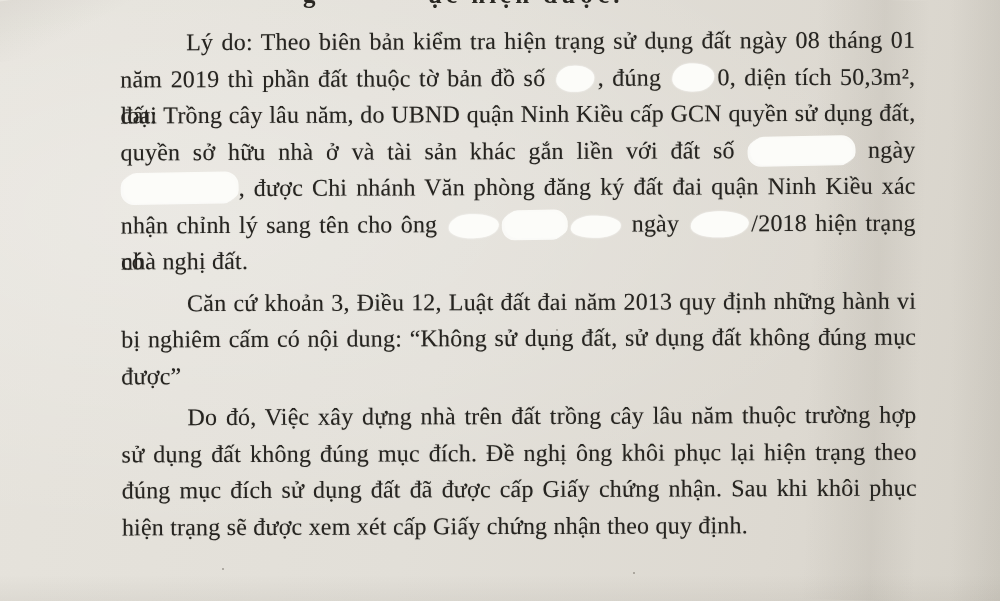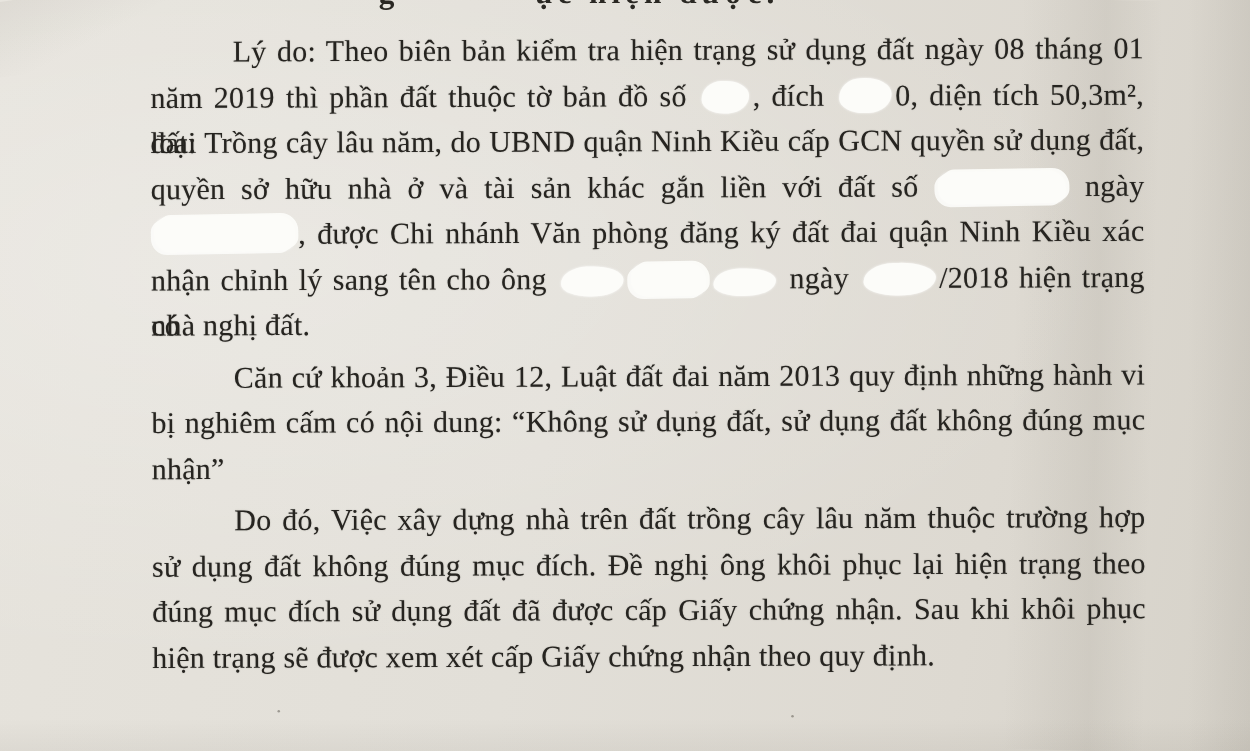--- a/index.html
+++ b/index.html
@@ -88,26 +88,26 @@
 
 <div class="top-clip" id="top-frag-left">
   <span>g</span>
 </div>
 <div class="top-clip" id="top-frag-right">
   <span>ục hiện được.</span>
 </div>
 
 <div class="doc-body">
     <div class="line indent"><span>Lý do: Theo biên bản kiểm tra hiện trạng sử dụng đất ngày 08 tháng 01</span></div>
-    <div class="line"><span>năm 2019 thì phần đất thuộc tờ bản đồ số </span><span class="redact" style="width: 38px; height: 26px;"></span><span>, đích </span><span class="redact" style="width: 42px; height: 28px;"></span><span>0, diện tích 50,3m², loại</span></div>
+    <div class="line"><span>năm 2019 thì phần đất thuộc tờ bản đồ số </span><span class="redact" style="width: 38px; height: 26px;"></span><span>, đúng </span><span class="redact" style="width: 42px; height: 28px;"></span><span>0, diện tích 50,3m², loại</span></div>
     <div class="line"><span>đất: Trồng cây lâu năm, do UBND quận Ninh Kiều cấp GCN quyền sử dụng đất,</span></div>
     <div class="line"><span>quyền sở hữu nhà ở và tài sản khác gắn liền với đất số </span><span class="redact scribble" style="width: 102px; height: 26px;"></span><span> ngày</span></div>
     <div class="line"><span class="redact scribble" style="width: 112px; height: 28px;"></span><span>, được Chi nhánh Văn phòng đăng ký đất đai quận Ninh Kiều xác</span></div>
     <div class="line"><span>nhận chỉnh lý sang tên cho ông </span><span class="redact" style="width: 50px; height: 24px;"></span><span class="redact scribble" style="width: 60px; height: 26px;"></span><span class="redact" style="width: 50px; height: 22px;"></span><span> ngày </span><span class="redact" style="width: 58px; height: 26px;"></span><span>/2018 hiện trạng có</span></div>
     <div class="line no-just"><span>nhà nghị đất.</span></div>
     <div class="line indent para"><span>Căn cứ khoản 3, Điều 12, Luật đất đai năm 2013 quy định những hành vi</span></div>
     <div class="line"><span>bị nghiêm cấm có nội dung: “Không sử dụng đất, sử dụng đất không đúng mục</span></div>
-    <div class="line no-just"><span>nhận”</span></div>
+    <div class="line no-just"><span>được”</span></div>
     <div class="line indent para"><span>Do đó, Việc xây dựng nhà trên đất trồng cây lâu năm thuộc trường hợp</span></div>
     <div class="line"><span>sử dụng đất không đúng mục đích. Đề nghị ông khôi phục lại hiện trạng theo</span></div>
     <div class="line"><span>đúng mục đích sử dụng đất đã được cấp Giấy chứng nhận. Sau khi khôi phục</span></div>
     <div class="line no-just"><span>hiện trạng sẽ được xem xét cấp Giấy chứng nhận theo quy định.</span></div>
   </div>
 
 </body></html>

